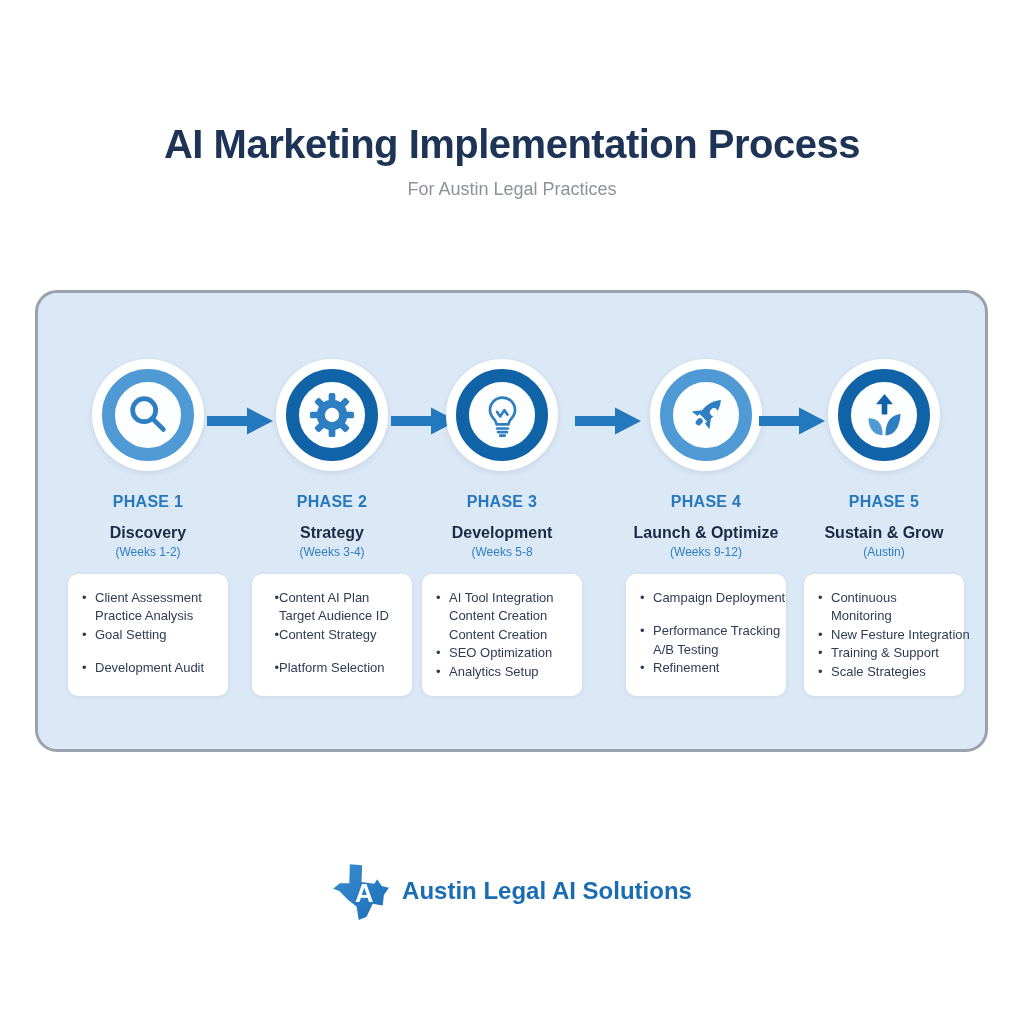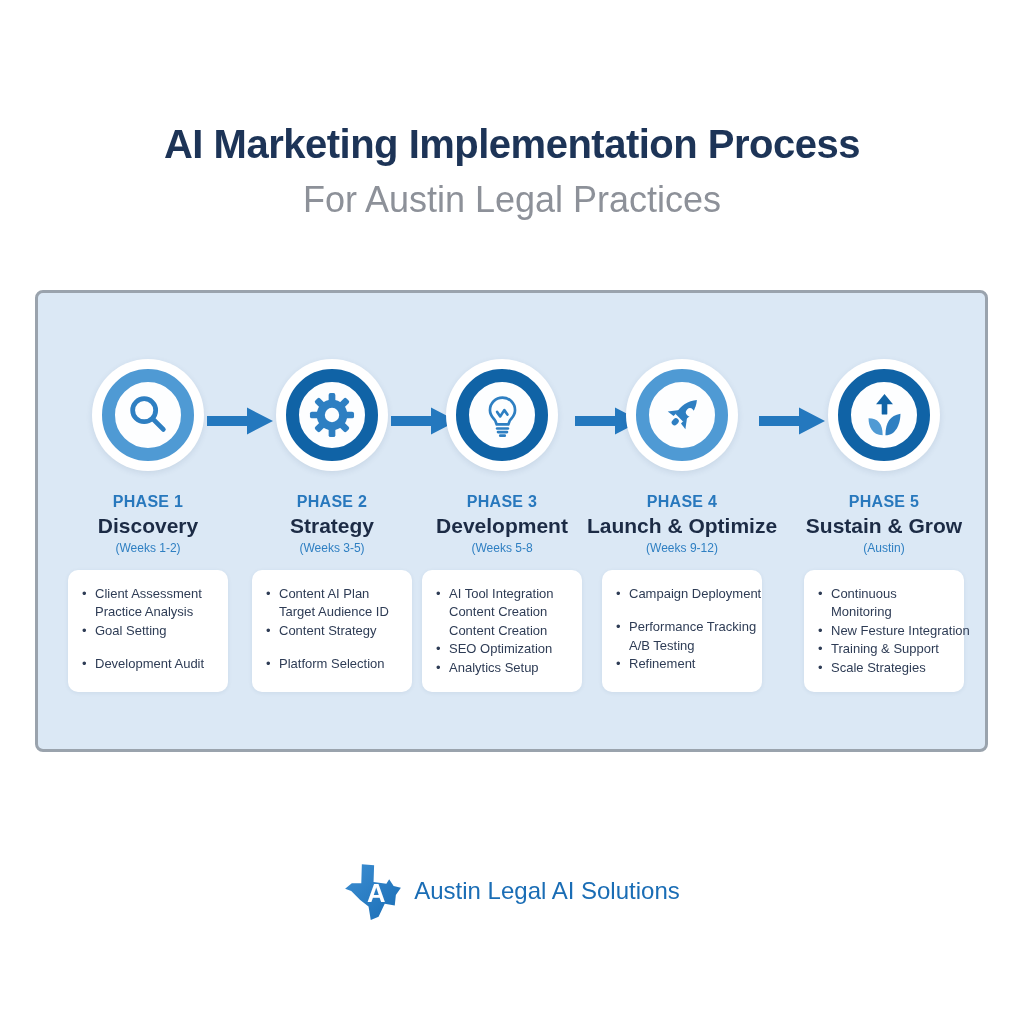--- a/index.html
+++ b/index.html
@@ -19,54 +19,54 @@
     --brand-blue:#1a6db5;
     --tagline-gray:#8d929a;
   }
   *{margin:0;padding:0;box-sizing:border-box;}
   html,body{width:1024px;height:1024px;background:#ffffff;overflow:hidden;
     font-family:"Liberation Sans", sans-serif;}
   .stage{position:relative;width:926px;height:1024px;background:#fff;}
 
   .header{position:absolute;left:0;top:122px;width:1024px;text-align:center;}
   .title{font-size:40px;font-weight:bold;color:var(--heading-navy);letter-spacing:-0.5px;}
-  .subtitle{margin-top:12px;font-size:36px;color:var(--subtitle-gray);}
+  .subtitle{margin-top:12px;font-size:18px;color:var(--subtitle-gray);}
 
   .panel{position:absolute;left:35px;top:290px;width:953px;height:462px;
-    background:var(--panel-bg);border:3px solid var(--panel-border);border-radius:8px;}
+    background:var(--panel-bg);border:3px solid var(--panel-border);border-radius:22px;}
 
   .phase-col{position:absolute;top:66px;width:184px;display:flex;flex-direction:column;align-items:center;}
   .circle-white{width:112px;height:112px;border-radius:50%;background:#fff;
     display:flex;align-items:center;justify-content:center;
     box-shadow:0 2px 6px rgba(30,60,100,0.10);}
   .circle-ring{width:92px;height:92px;border-radius:50%;border:13px solid var(--accent-dark-blue);
     background:#fdfeff;display:flex;align-items:center;justify-content:center;}
   .circle-ring.light{border-color:var(--accent-light-blue);}
   .circle-ring.dark{border-color:var(--accent-dark-blue);}
   .icon{display:flex;align-items:center;justify-content:center;}
 
   .phase-label{margin-top:22px;font-size:16px;font-weight:bold;color:var(--phase-label-blue);letter-spacing:0.3px;}
-  .phase-name{margin-top:3px;font-size:21px;font-weight:bold;color:var(--name-navy);white-space:nowrap;}
+  .phase-name{margin-top:13px;font-size:16px;font-weight:bold;color:var(--name-navy);white-space:nowrap;}
   .phase-weeks{margin-top:3px;font-size:12px;color:var(--weeks-blue);}
 
   .card{margin-top:15px;width:160px;min-height:122px;background:var(--card-bg);
     border-radius:10px;padding:15px 8px 12px 14px;
     box-shadow:0 1px 4px rgba(30,60,100,0.08);}
   .li{display:flex;align-items:flex-start;font-size:13px;line-height:1.42;
     color:var(--list-text);white-space:nowrap;}
   .li.gap{margin-top:15px;}
   .dot{width:13px;flex:0 0 13px;color:var(--list-text);font-size:13px;}
 
   .arrow{position:absolute;top:113px;width:66px;height:30px;}
 
   .footer{position:absolute;left:0;top:862px;width:1024px;display:flex;
     align-items:center;justify-content:center;gap:12px;}
   .footer-logo{width:58px;height:58px;flex:0 0 58px;}
   .footer-text{display:flex;flex-direction:column;}
-  .brand{font-size:24px;font-weight:normal;color:var(--brand-blue);}
+  .brand{font-size:24px;font-weight:bold;color:var(--brand-blue);}
   .tagline{margin-top:4px;font-size:16.5px;color:var(--tagline-gray);}
 </style>
 </head>
 <body>
 
 <div class="stage">
 
   <div class="header">
     <div class="title">AI Marketing Implementation Process</div>
     <div class="subtitle">For Austin Legal Practices</div>
@@ -102,21 +102,21 @@
        </div>
           <div class="li gap">
          <span class="dot" style="visibility:visible">•</span>
          <span class="txt">Development Audit</span>
        </div>
         </div>
       </div>
       <div class="arrow" style="left: 169px;"><svg width="66" height="30" viewBox="0 0 66 30">
          <path d="M0 10 H40 V1.5 L66 15 L40 28.5 V20 H0 Z" fill="#2478be"></path>
        </svg></div>
-      <div class="phase-col" style="left: 202px;">
+      <div class="phase-col" style="left: 202px; text-align: right;">
         <div class="circle-white">
        <div class="circle-ring dark">
          <span class="icon">
               <svg viewBox="0 0 48 48" width="46" height="46">
        <g fill="#2e7fc2">
          <rect x="20.5" y="1" width="7" height="10" rx="2"></rect>
          <rect x="20.5" y="1" width="7" height="10" rx="2" transform="rotate(45 24 24)"></rect>
          <rect x="20.5" y="1" width="7" height="10" rx="2" transform="rotate(90 24 24)"></rect>
          <rect x="20.5" y="1" width="7" height="10" rx="2" transform="rotate(135 24 24)"></rect>
          <rect x="20.5" y="1" width="7" height="10" rx="2" transform="rotate(180 24 24)"></rect>
@@ -125,21 +125,21 @@
          <rect x="20.5" y="1" width="7" height="10" rx="2" transform="rotate(315 24 24)"></rect>
          <circle cx="24" cy="24" r="16"></circle>
        </g>
        <circle cx="24" cy="24" r="7.5" fill="#fdfeff"></circle>
      </svg>
             </span>
        </div>
      </div>
      <div class="phase-label">PHASE 2</div>
      <div class="phase-name">Strategy</div>
-     <div class="phase-weeks">(Weeks 3-5)</div>
+     <div class="phase-weeks">(Weeks 3-4)</div>
      <div class="card">
           <div class="li">
          <span class="dot" style="visibility:visible">•</span>
          <span class="txt">Content AI Plan</span>
        </div>
           <div class="li">
          <span class="dot" style="visibility:hidden">•</span>
          <span class="txt">Target Audience ID</span>
        </div>
           <div class="li">
@@ -191,21 +191,21 @@
        </div>
           <div class="li">
          <span class="dot" style="visibility:visible">•</span>
          <span class="txt">Analytics Setup</span>
        </div>
         </div>
       </div>
       <div class="arrow" style="left: 537px;"><svg width="66" height="30" viewBox="0 0 66 30">
          <path d="M0 10 H40 V1.5 L66 15 L40 28.5 V20 H0 Z" fill="#2478be"></path>
        </svg></div>
-      <div class="phase-col" style="left: 552px;">
+      <div class="phase-col" style="left: 576px;">
         <div class="circle-white">
        <div class="circle-ring light">
          <span class="icon">
               <svg viewBox="0 0 48 48" width="46" height="46">
        <g transform="rotate(45 24 24)" fill="#2e7fc2">
          <path d="M24 2 C 30 9 32 18 29.5 28 L 18.5 28 C 16 18 18 9 24 2 Z"></path>
          <path d="M18.5 22 L 11 32 L 18.5 31 Z"></path>
          <path d="M29.5 22 L 37 32 L 29.5 31 Z"></path>
          <rect x="21" y="30" width="6" height="8" rx="3"></rect>
        </g>

